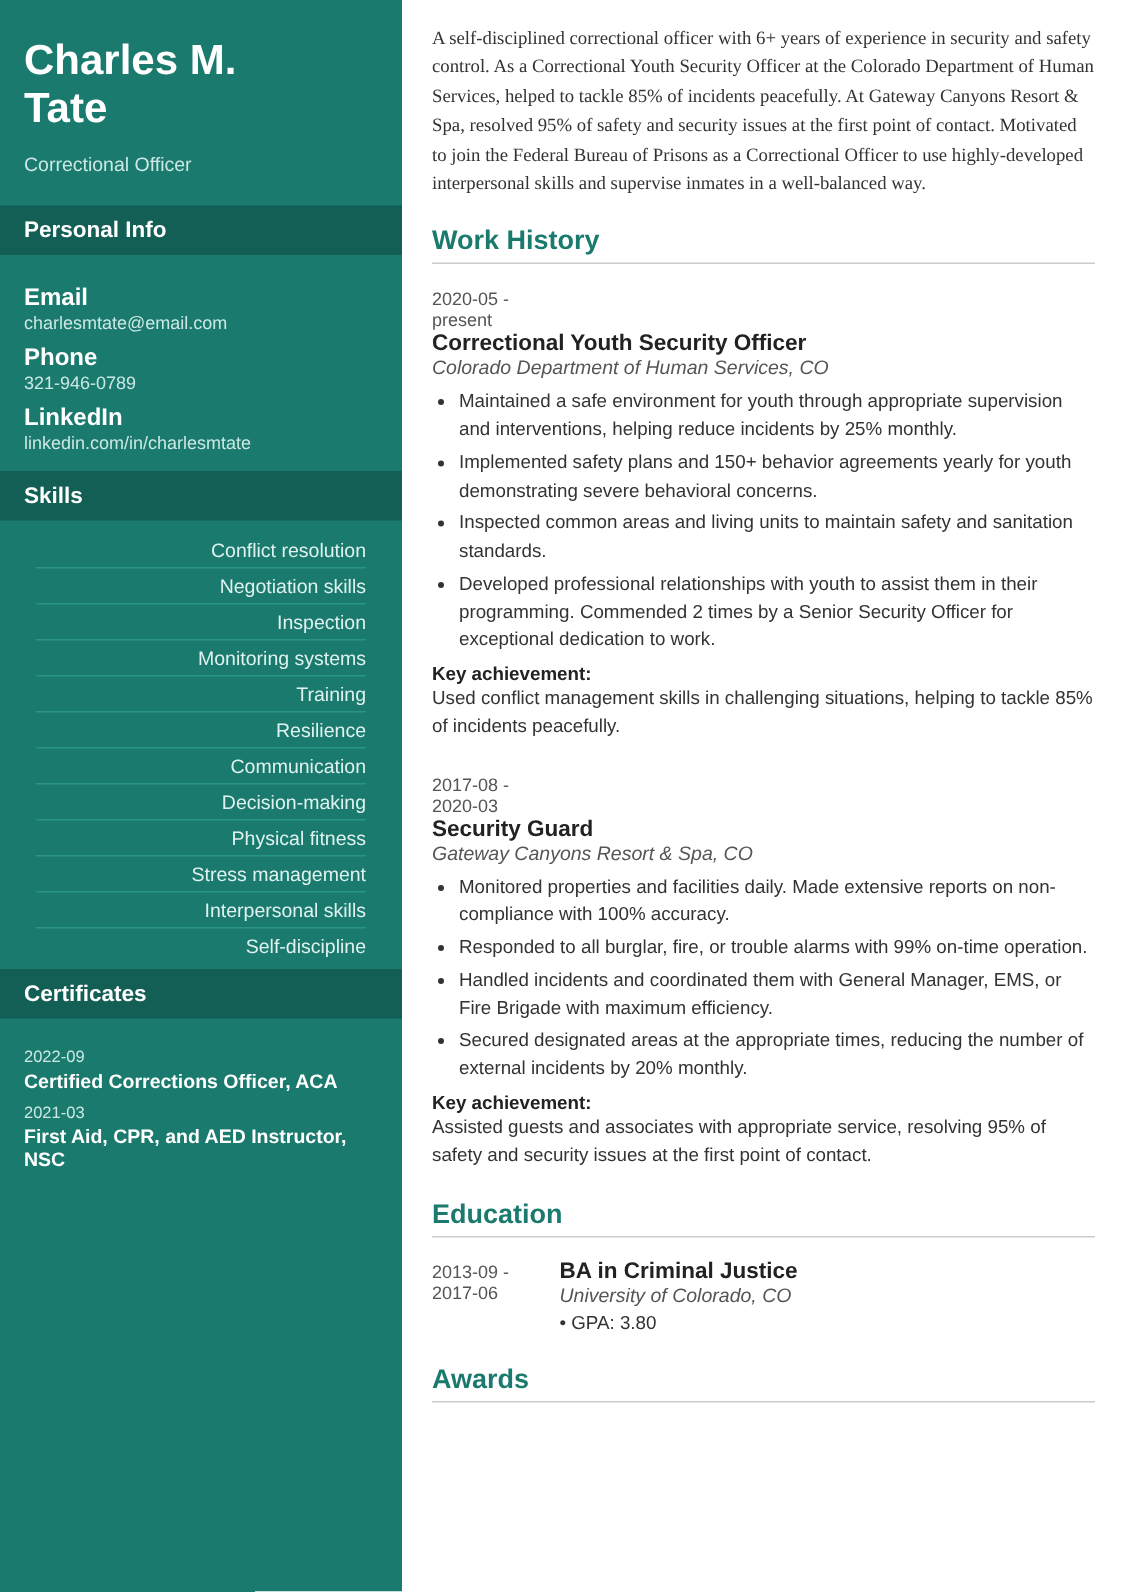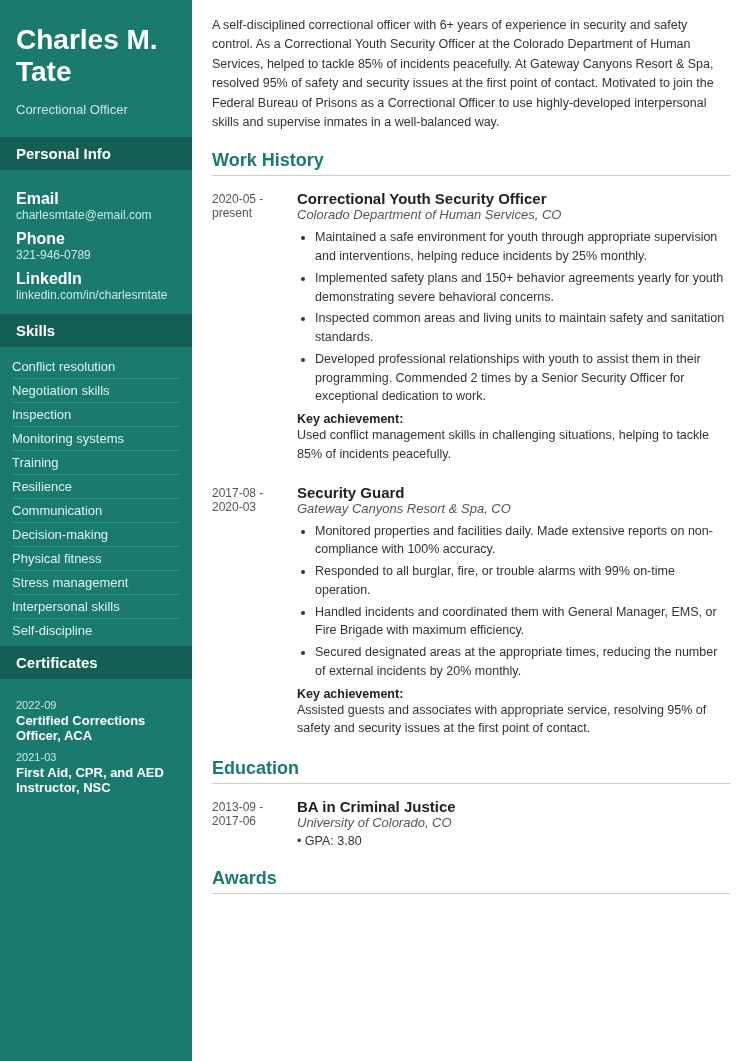--- a/index.html
+++ b/index.html
@@ -11,21 +11,21 @@
       width: 750px;
       min-height: 1061px;
     }
     .container {
       display: flex;
       width: 750px;
       min-height: 1061px;
     }
     
     .sidebar {
-      width: 192px;
+      width: 268px;
       background: #1a7a6e;
       color: #fff;
       flex-shrink: 0;
       padding: 0 0 20px 0;
     }
     .sidebar-name {
       padding: 24px 16px 10px 16px;
     }
     .sidebar-name h1 {
       font-size: 28px;
@@ -58,21 +58,22 @@
       color: #fff;
       margin-top: 8px;
     }
     .sidebar-info-block .info-value {
       font-size: 12px;
       color: #cce8e5;
       word-break: break-all;
     }
     .skills-list {
       list-style: none;
-      padding: 0 12px;
+      padding: 0 24px;
+      text-align: right;
     }
     .skills-list li {
       font-size: 13px;
       color: #e0f2f0;
       padding: 4px 0;
       border-bottom: 1px solid #2a9485;
     }
     .skills-list li:last-child {
       border-bottom: none;
     }
@@ -95,35 +96,37 @@
     .main {
       flex: 1;
       padding: 16px 20px 20px 20px;
       background: #fff;
     }
     .summary-text {
       font-size: 12.5px;
       color: #333;
       line-height: 1.55;
       margin-bottom: 18px;
+      font-family: Liberation Serif, serif;
     }
     .section-header {
       font-size: 18px;
       font-weight: 700;
       color: #1a7a6e;
       border-bottom: 1.5px solid #ccc;
       padding-bottom: 4px;
       margin-bottom: 14px;
     }
     .section {
       margin-bottom: 20px;
     }
     .job-block {
       display: flex;
       margin-bottom: 20px;
+      flex-direction: column;
     }
     .job-date {
       width: 85px;
       flex-shrink: 0;
       font-size: 12px;
       color: #555;
       padding-top: 2px;
     }
     .job-content {
       flex: 1;

